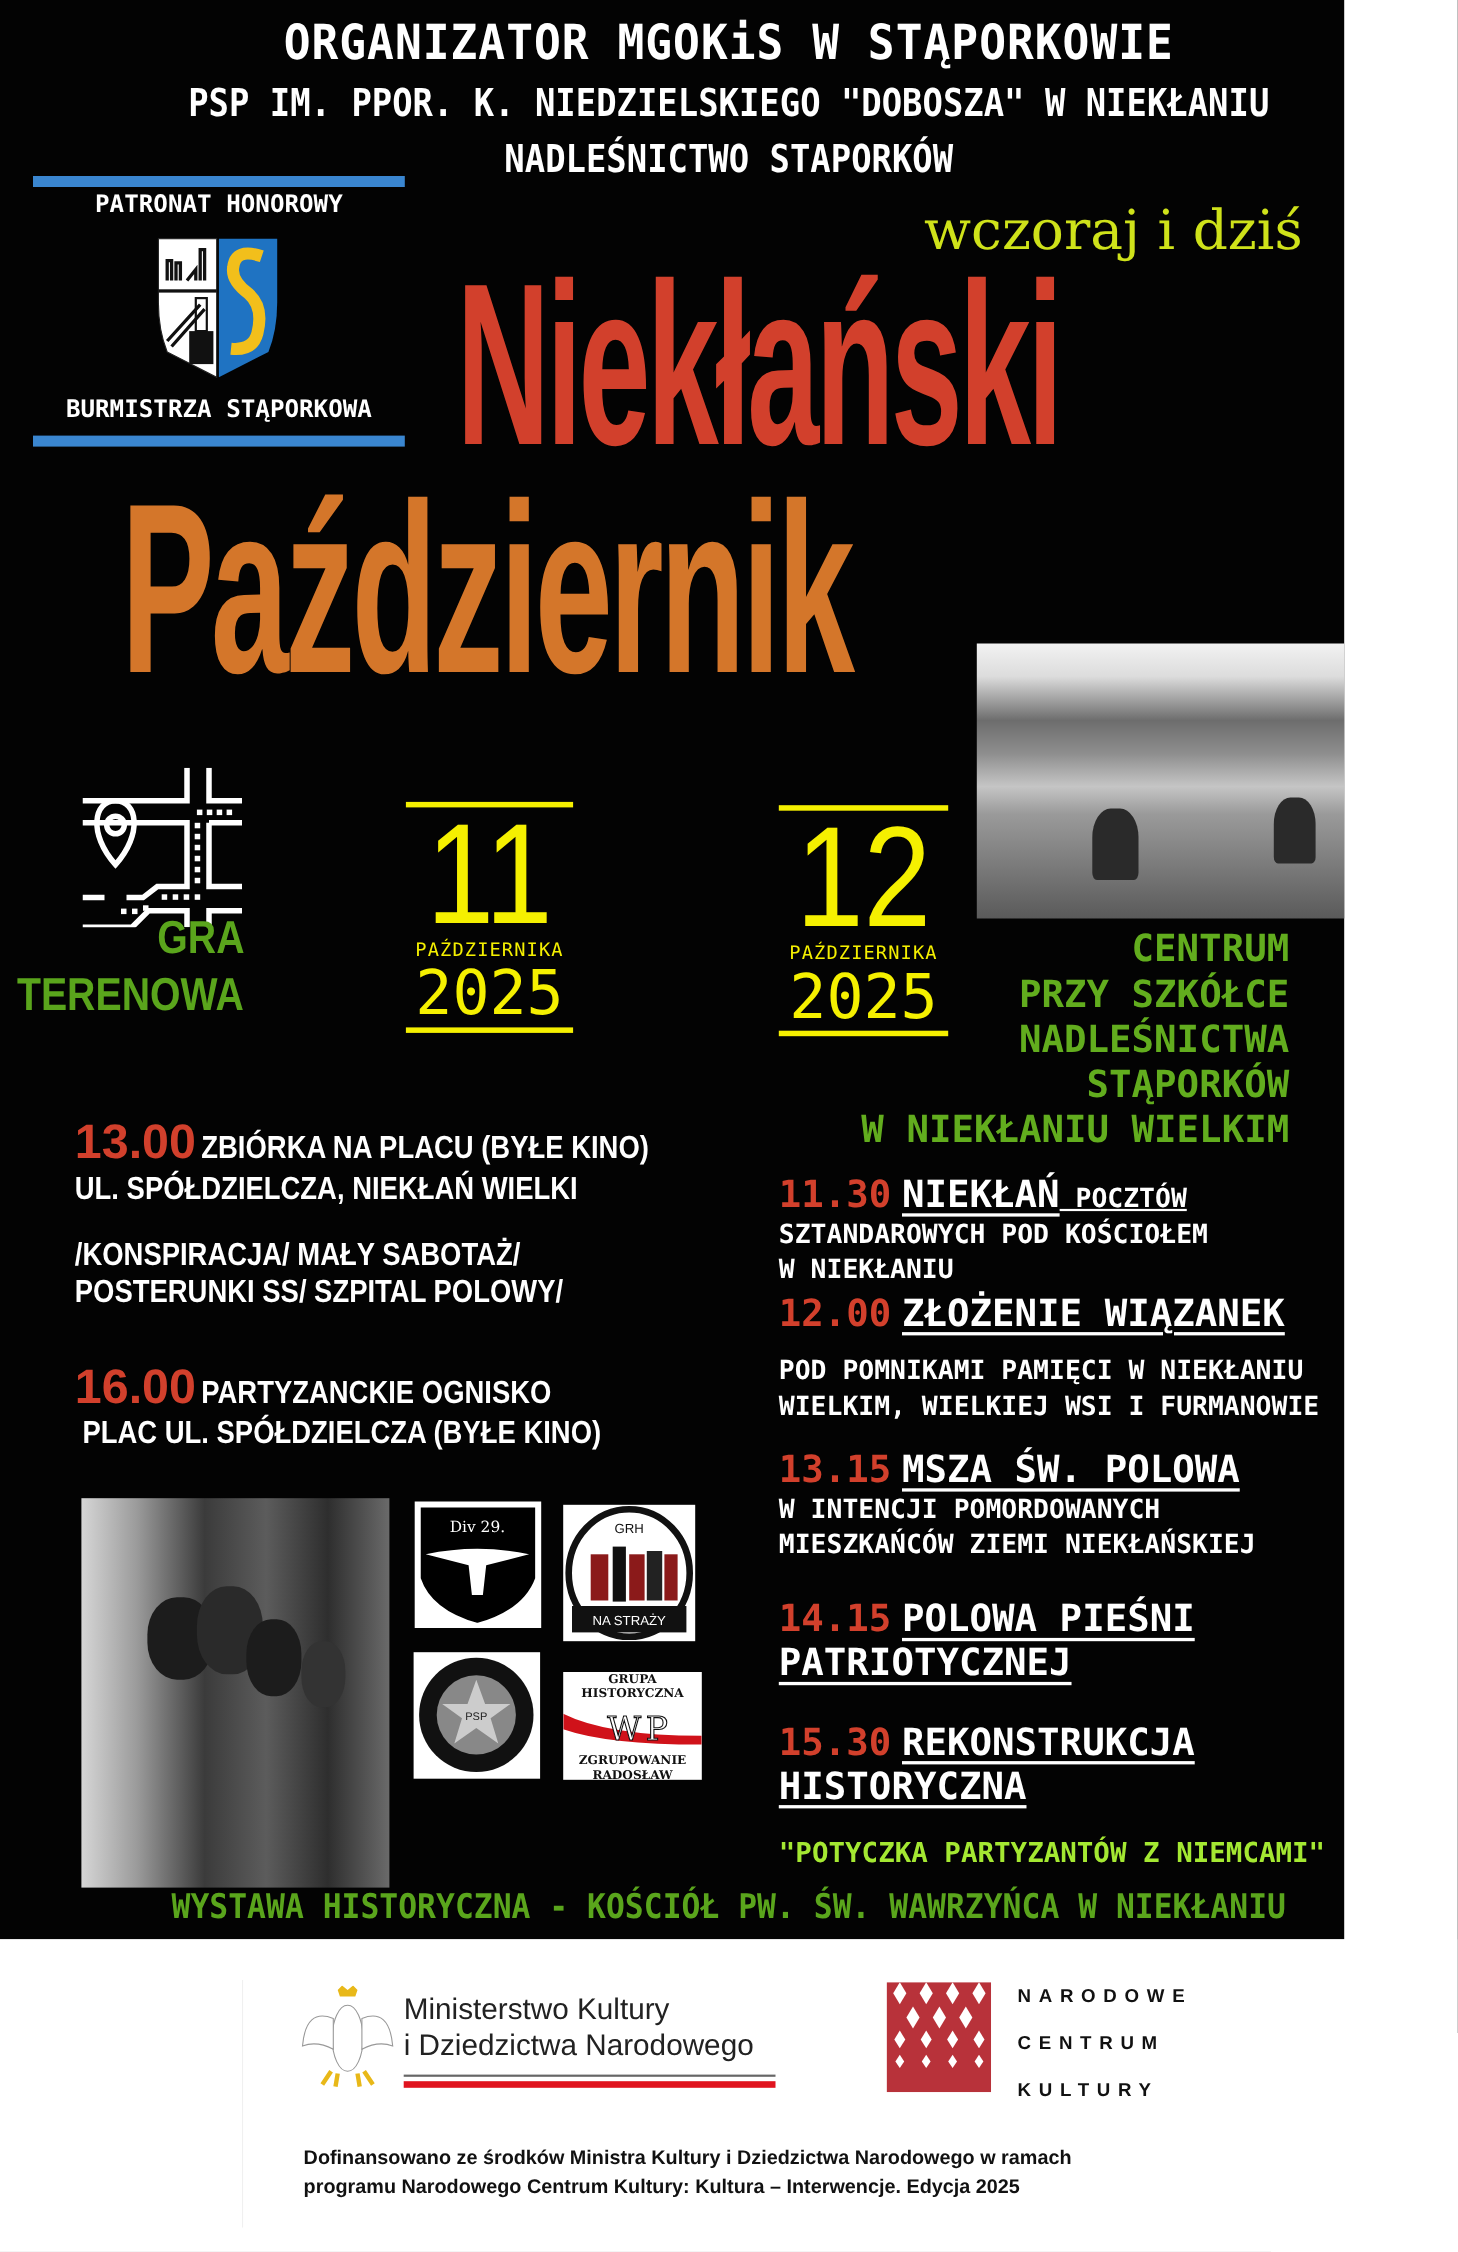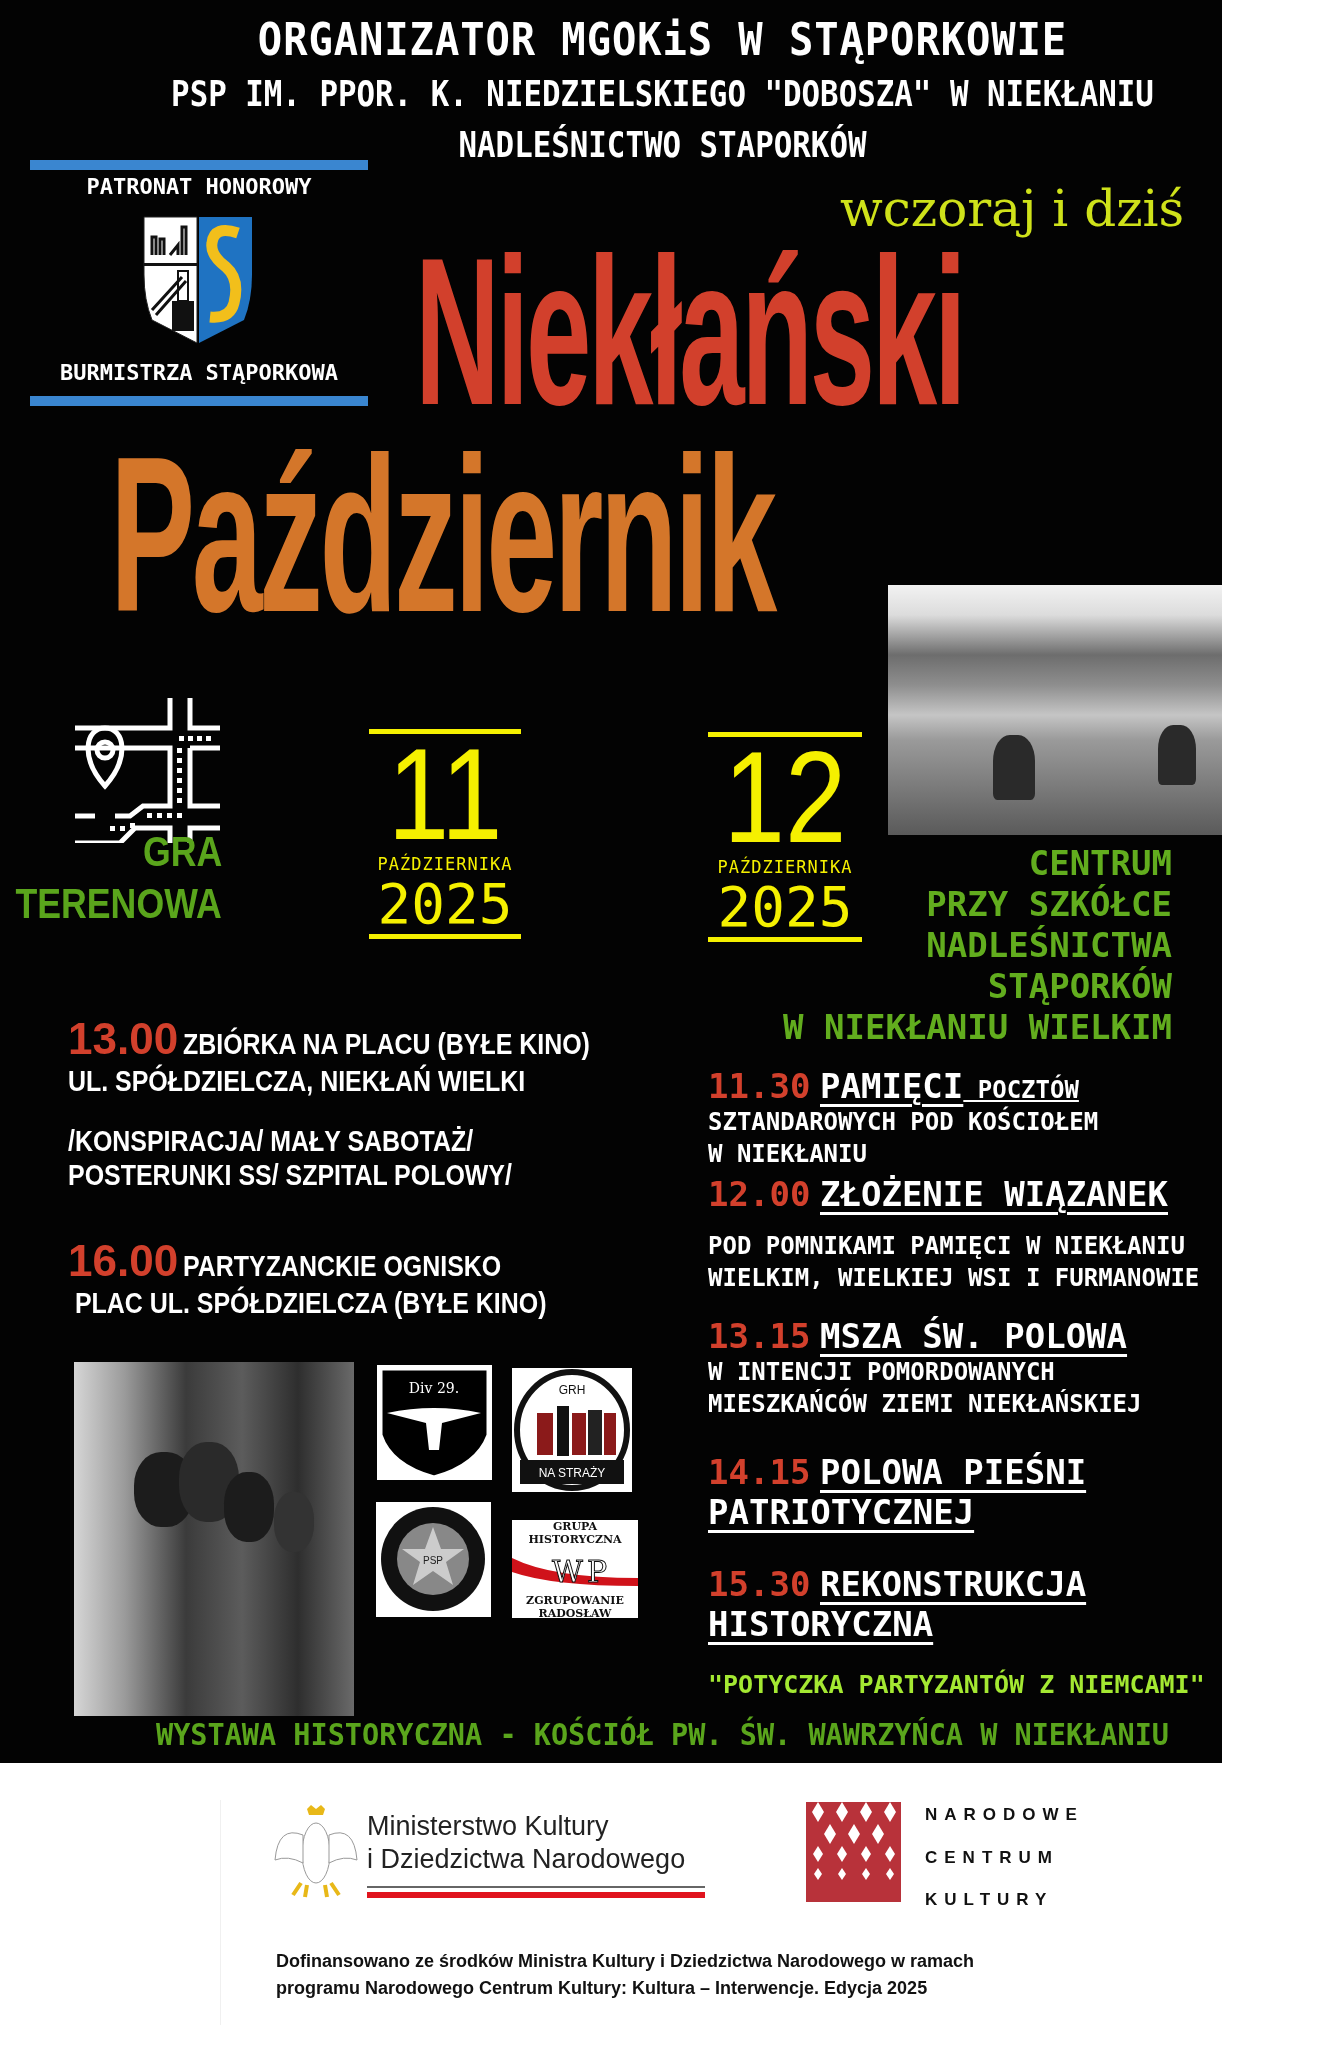--- a/index.html
+++ b/index.html
@@ -169,21 +169,21 @@
     <div class="ls-line">/KONSPIRACJA/ MAŁY SABOTAŻ/</div>
     <div class="ls-line">POSTERUNKI SS/ SZPITAL POLOWY/</div>
   </div>
   <div class="abs left-sched cond" style="top:1236px">
     <span class="time-red ls-big">16.00</span>
     <span class="ls-txt">PARTYZANCKIE OGNISKO</span>
     <div class="ls-line" style="white-space:pre"> PLAC UL. SPÓŁDZIELCZA (BYŁE KINO)</div>
   </div>
 
   <div class="abs right-sched mono" style="top:1066px">
-    <div><span class="rs-time">11.30</span> <span class="rs-head">PAMIĘCI</span><span class="rs-sub" style="text-decoration:underline"> POCZTÓW</span></div>
+    <div><span class="rs-time">11.30</span> <span class="rs-head">NIEKŁAŃ</span><span class="rs-sub" style="text-decoration:underline"> POCZTÓW</span></div>
     <div class="rs-sub">SZTANDAROWYCH POD KOŚCIOŁEM</div>
     <div class="rs-sub">W NIEKŁANIU</div>
   </div>
   <div class="abs right-sched mono" style="top:1174px">
     <div><span class="rs-time">12.00</span> <span class="rs-head">ZŁOŻENIE WIĄZANEK</span></div>
     <div class="rs-sub" style="margin-top:16px">POD POMNIKAMI PAMIĘCI W NIEKŁANIU</div>
     <div class="rs-sub">WIELKIM, WIELKIEJ WSI I FURMANOWIE</div>
   </div>
   <div class="abs right-sched mono" style="top:1316px">
     <div><span class="rs-time">13.15</span> <span class="rs-head">MSZA ŚW. POLOWA</span></div>

